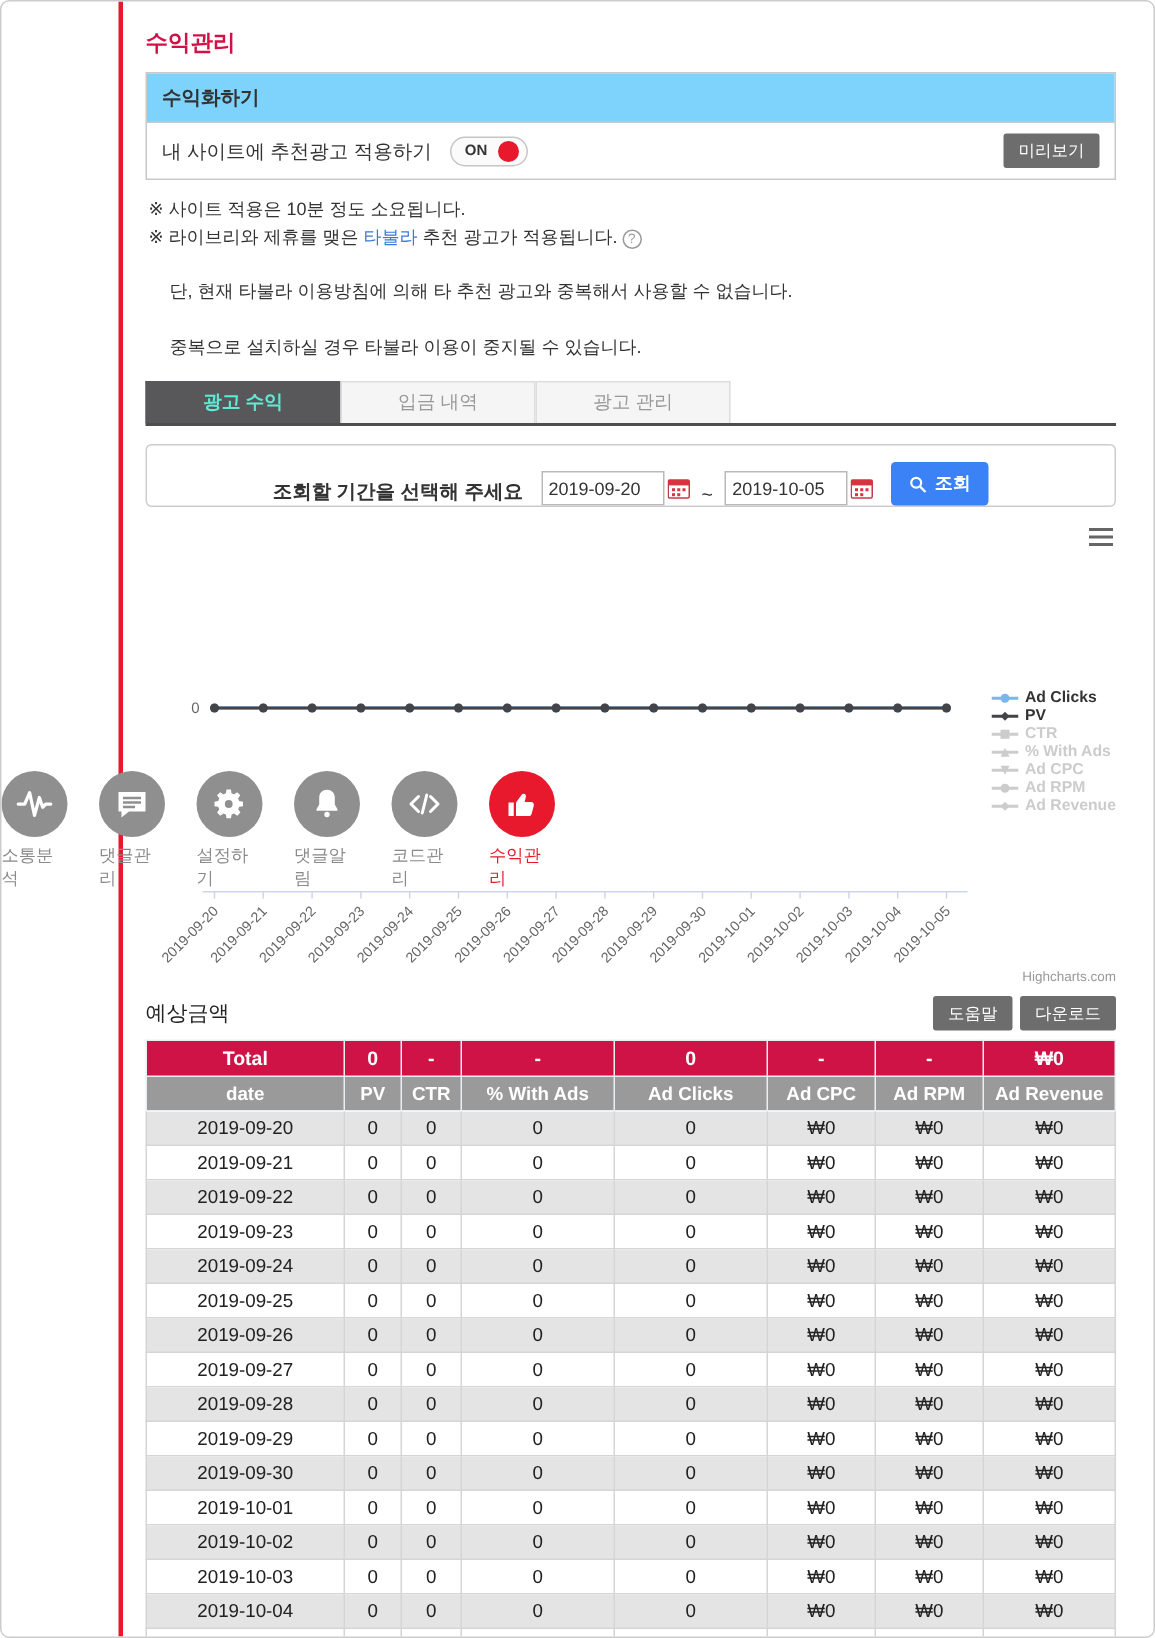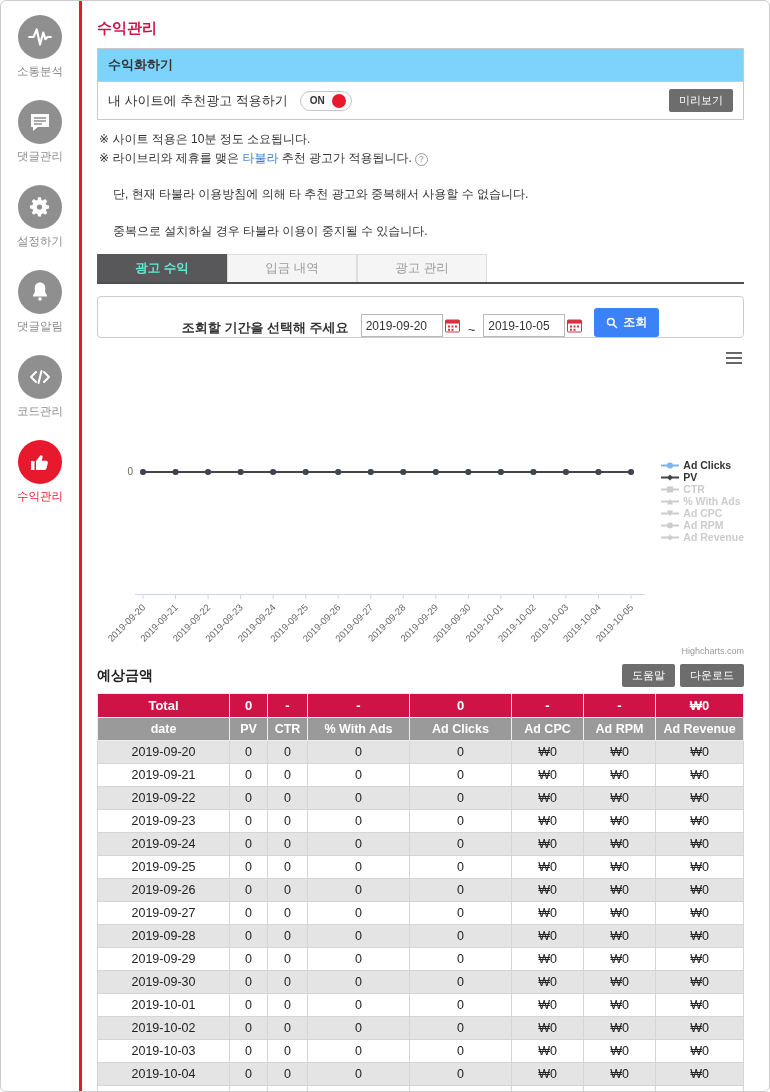--- a/index.html
+++ b/index.html
@@ -10,21 +10,21 @@
   }
   .page {
     width: 770px; height: 1092px;
     border: 1px solid #ccc; border-radius: 6px;
     display: flex; overflow: hidden; background: #fff;
   }
   
   .sidebar {
     width: 81px; flex: 0 0 81px;
     border-right: 3px solid #e8192c;
-    display: flex; flex-direction: column; align-items: center;
+    display: flex; flex-direction: row; align-items: center;
     padding-top: 14px; gap: 21px;
   }
   .side-item { display: flex; flex-direction: column; align-items: center; cursor: pointer; }
   .side-circle {
     width: 44px; height: 44px; border-radius: 50%;
     background: #8f8f8f; display: flex; align-items: center; justify-content: center;
   }
   .side-item.active .side-circle { background: #e8192c; }
   .side-label { margin-top: 5px; font-size: 11.5px; color: #8a8a8a; }
   .side-item.active .side-label { color: #e8192c; }
@@ -88,21 +88,21 @@
     position: absolute; right: 0; top: 116px; display: flex; flex-direction: column; gap: 1px;
   }
   .legend-item {
     display: flex; align-items: center; gap: 4px; cursor: pointer;
     font-size: 10.5px; font-weight: bold; color: #333; line-height: 11px;
   }
   .legend-item.hidden { color: #ccc; }
   .chart-credit { position: absolute; right: 0; bottom: 0; font-size: 9px; color: #999; }
   
   .summary-bar { margin-top: 8px; display: flex; align-items: center; }
-  .summary-title { font-size: 14px; font-weight: bold; color: #222; }
+  .summary-title { font-size: 14px; font-weight: normal; color: #222; }
   .summary-buttons { margin-left: auto; display: flex; gap: 5px; }
   table.revenue { width: 100%; border-collapse: collapse; margin-top: 6px; table-layout: fixed; }
   table.revenue th, table.revenue td {
     border: 1px solid #d5d5d5; text-align: center; font-size: 12.5px;
     padding: 4px 2px; color: #222; overflow: hidden; white-space: nowrap;
   }
   tr.total-row th { background: #d01347; color: #fff; font-weight: bold; border-color: #e9eef2; font-size: 13px; }
   tr.col-head-row th { background: #9a9a9a; color: #fff; font-weight: bold; border-color: #e9eef2; }
   tr.data-row.alt td { background: #e4e4e4; }
 </style>

